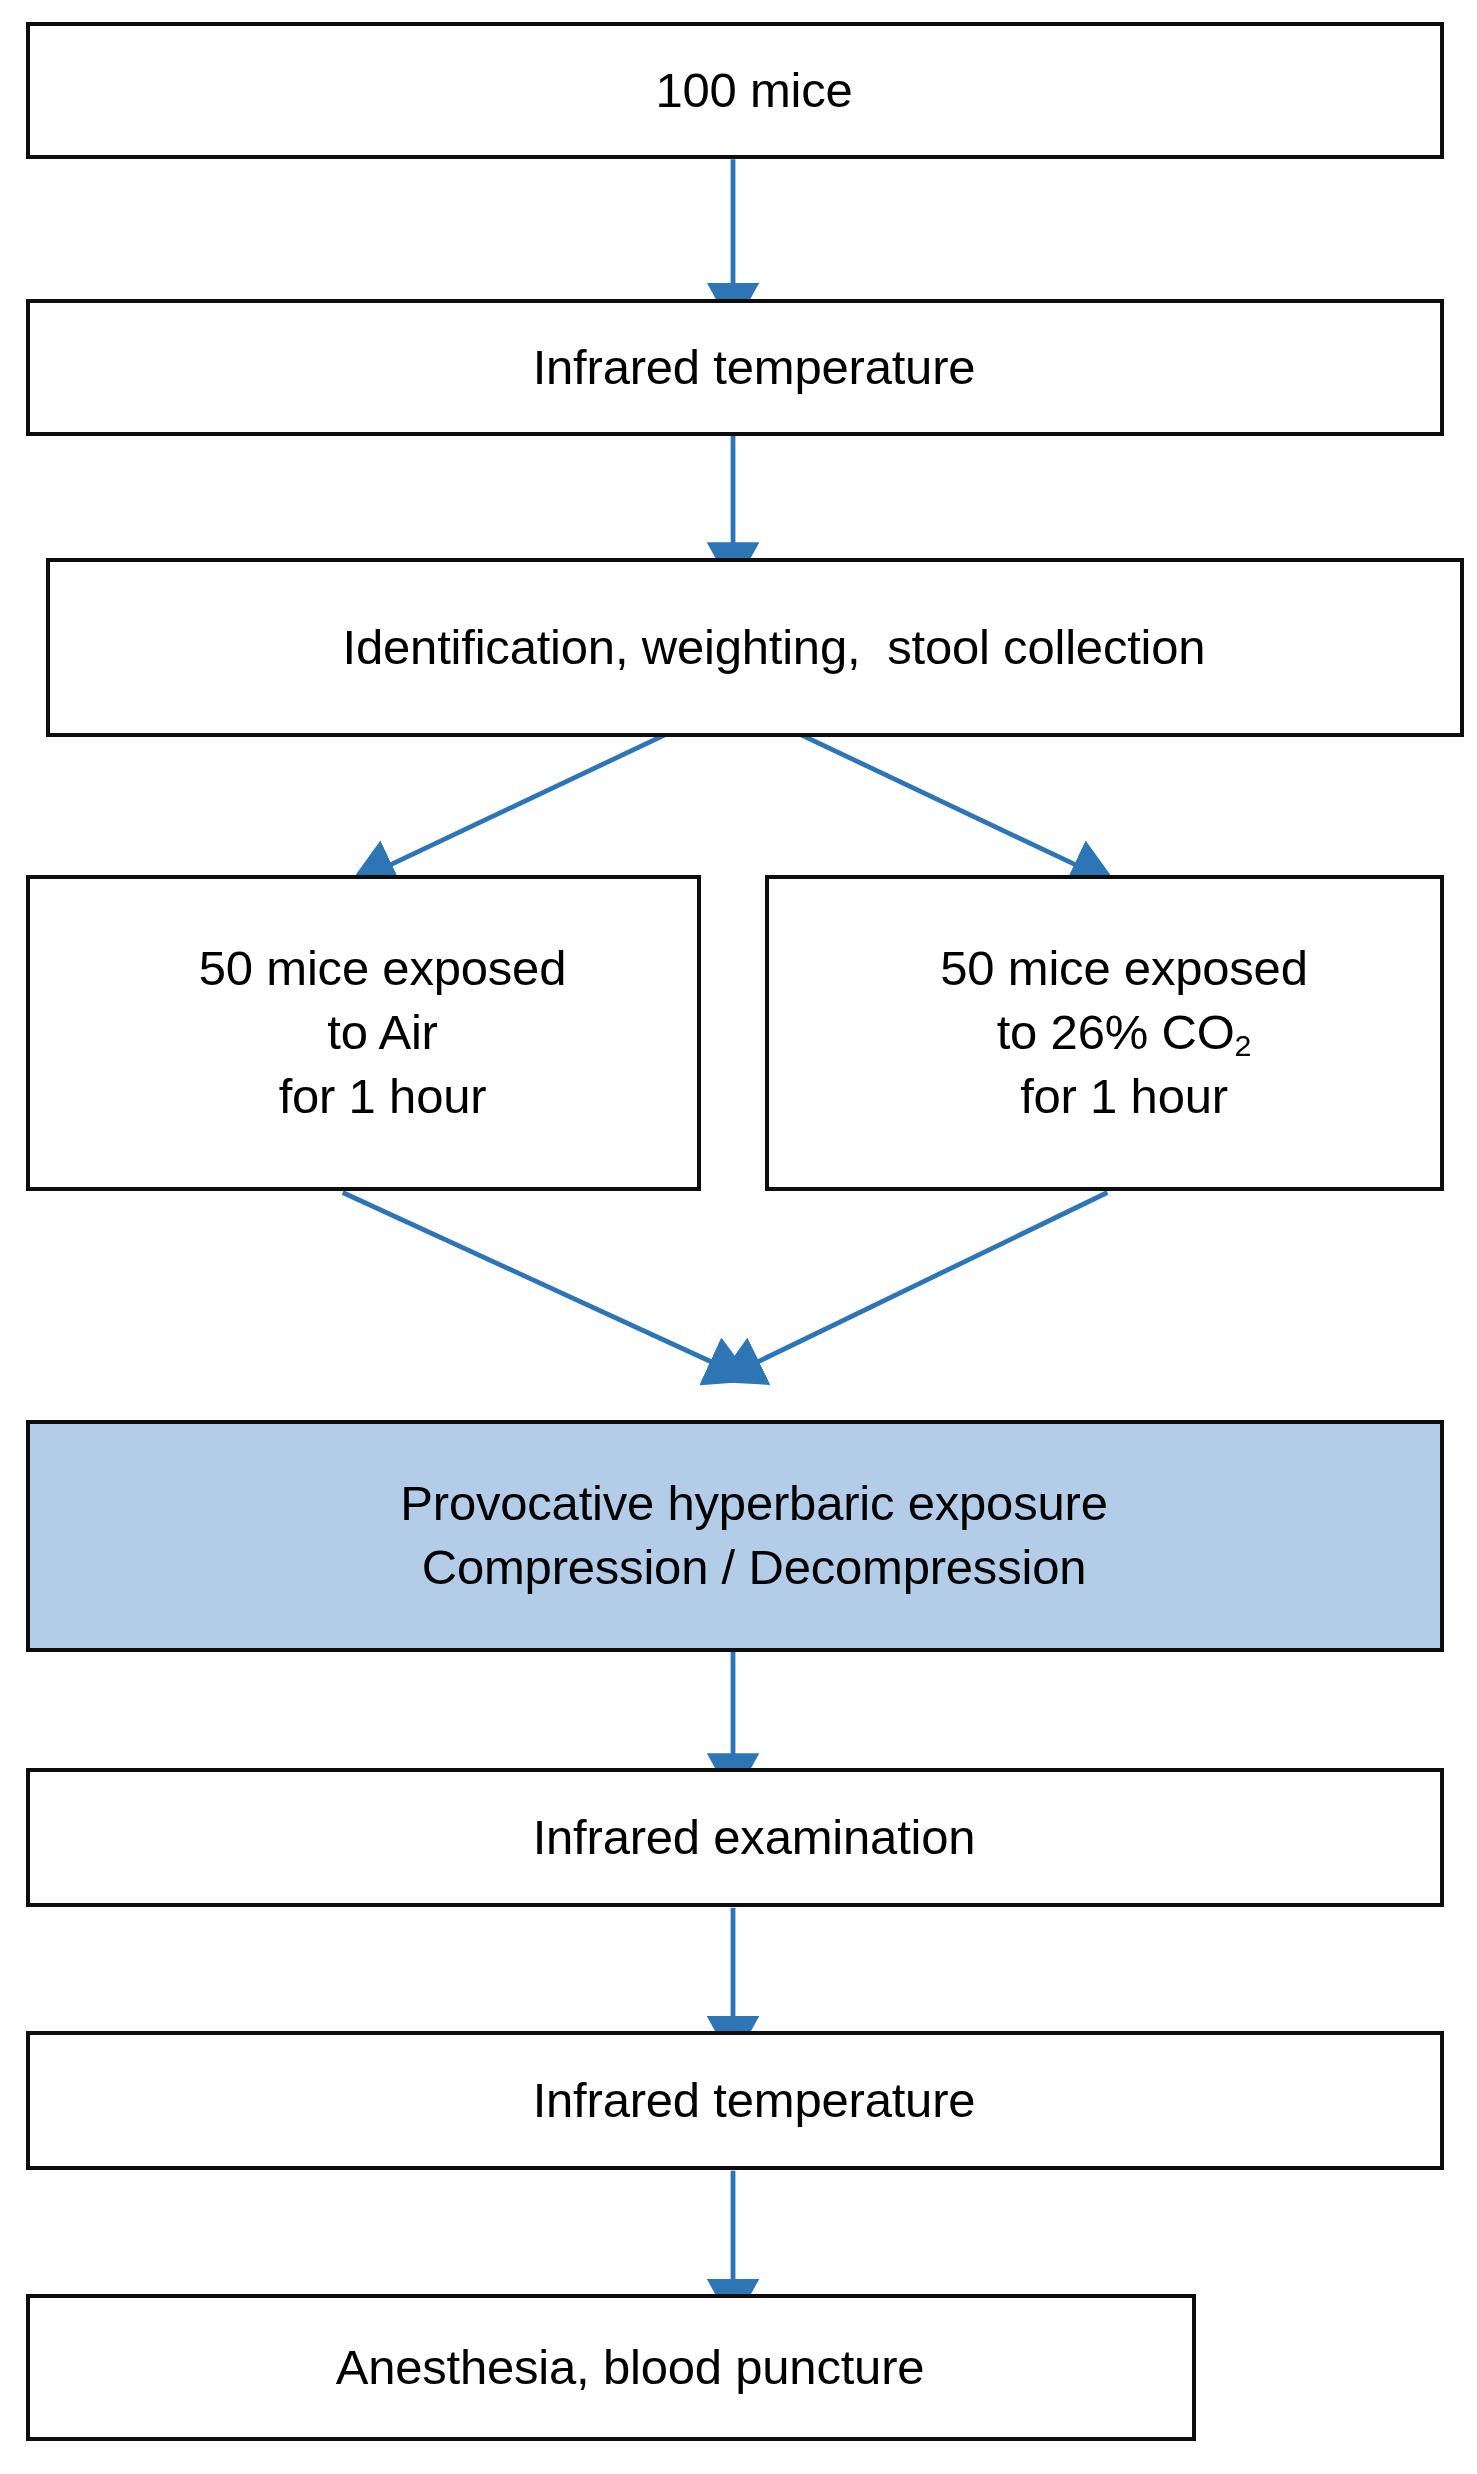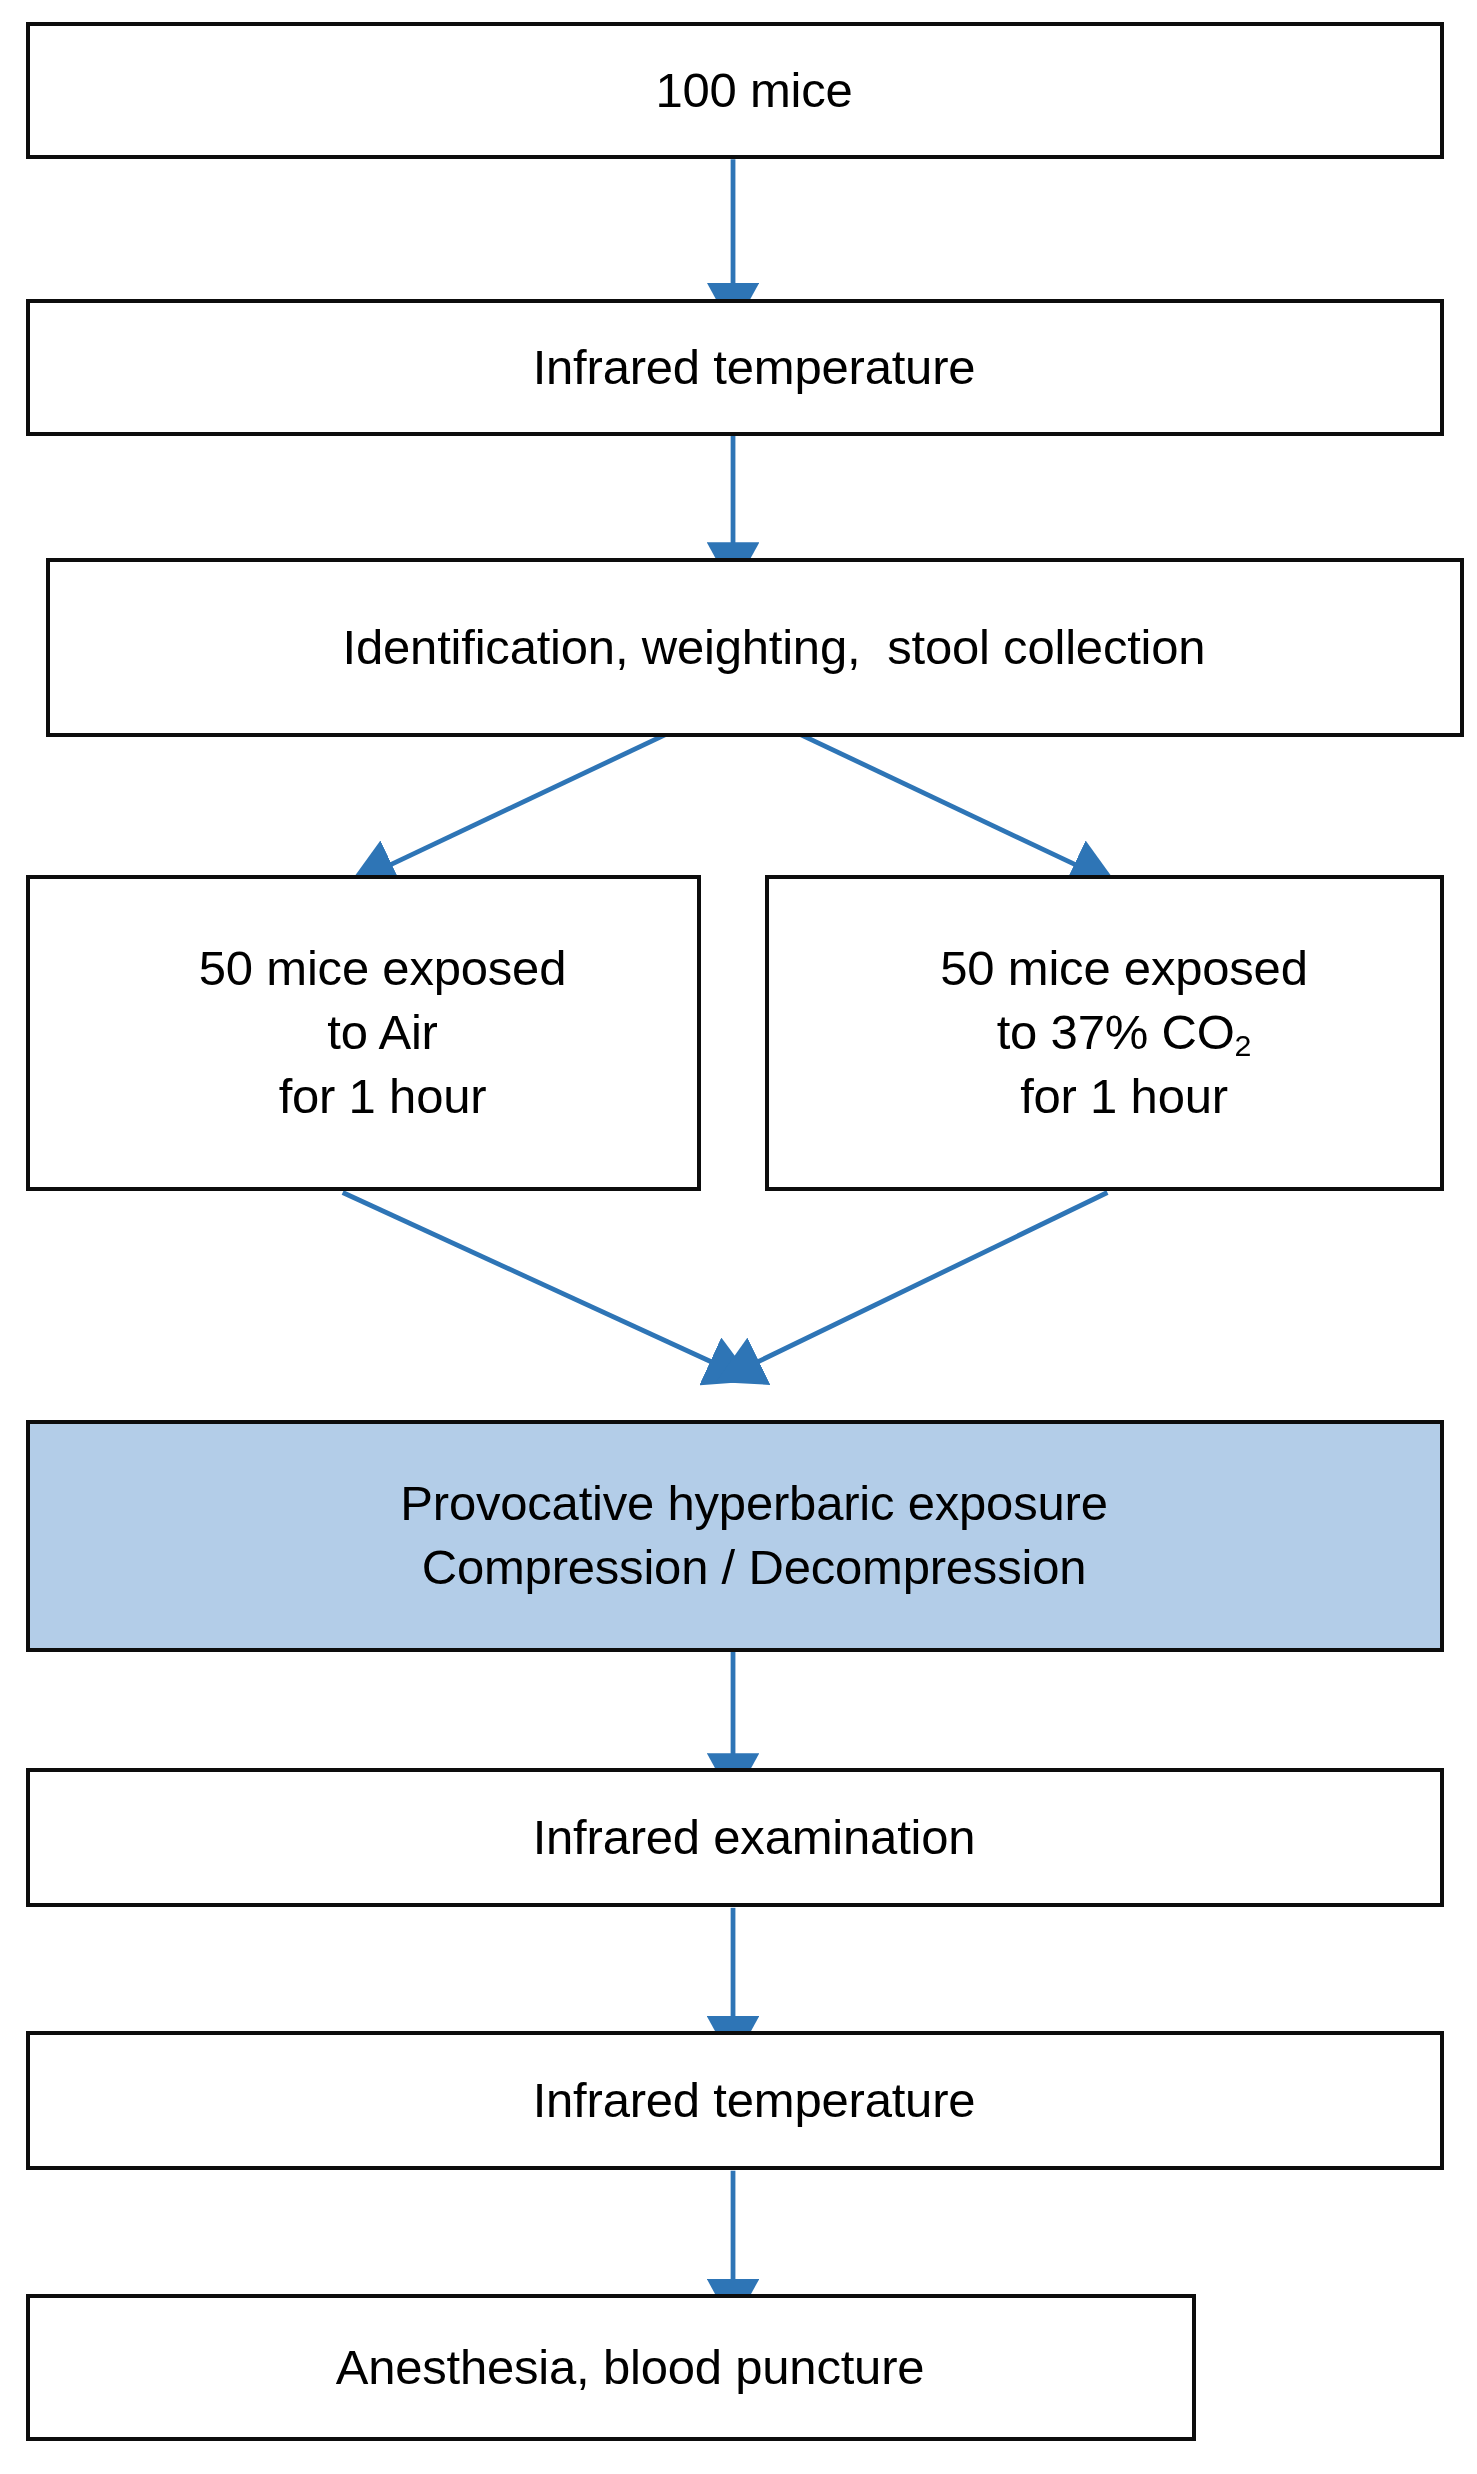--- a/index.html
+++ b/index.html
@@ -114,21 +114,21 @@
   </div>
 
   <div class="node" id="n-air">
     <span class="line">50 mice exposed</span>
     <span class="line">to Air</span>
     <span class="line">for 1 hour</span>
   </div>
 
   <div class="node" id="n-co2">
     <span class="line">50 mice exposed</span>
-    <span class="line"><span>to 37% CO</span><sub>2</sub></span>
+    <span class="line"><span>to 26% CO</span><sub>2</sub></span>
     <span class="line">for 1 hour</span>
   </div>
 
   <div class="node highlight" id="n-hyperbaric">
     <span class="line">Provocative hyperbaric exposure</span>
     <span class="line">Compression / Decompression</span>
   </div>
 
   <div class="node" id="n-physexam">
     <span class="line">Infrared examination</span>

